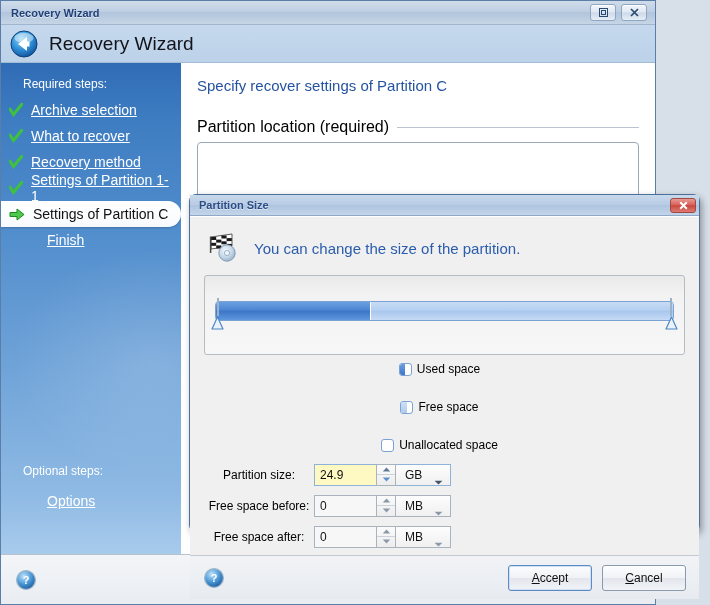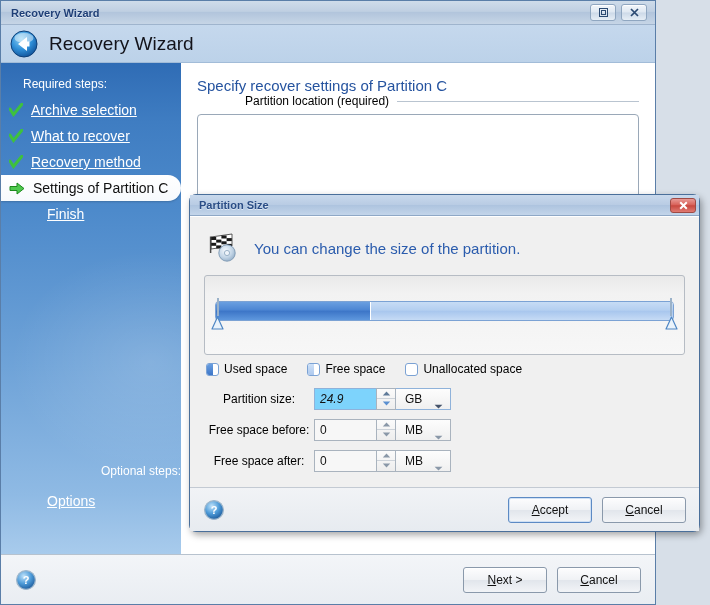--- a/index.html
+++ b/index.html
@@ -91,33 +91,33 @@
     border-radius:0 13px 13px 0;
     margin-right:0; padding-left:8px;
     box-shadow:0 1px 2px rgba(0,0,0,.18);
   }
   .side-item.current .lbl { color:#111; text-decoration:none;text-align:center; }
   .tick { width:14px; height:14px; flex:0 0 14px; }
   .arrowico { width:16px; height:15px; flex:0 0 16px; }
   .side-item.plain { padding-left:30px; }
   .side-item.plain .lbl { margin-left:16px; }
 
-  #optional-block { position:absolute; left:0; bottom:40px; width:100%;text-align:right; }
+  #optional-block { position:absolute; left:0; bottom:40px; width:100%; }
   #optional-block .side-heading { padding-bottom:10px; }
 
   
   #main {
     flex:1 1 auto; background:#ffffff; position:relative;
     padding:14px 16px 0 16px; overflow:hidden;
   }
   #page-title {
-    font-size:15px; color:#25539f; margin:0 0 0 0; font-weight:normal;
+    font-size:15px; color:#25539f; margin:0 0 24px 0; font-weight:normal;
   }
   .grouplabel-row { display:flex; align-items:center; gap:8px; margin-bottom:6px; }
-  .grouplabel { font-size:12px; color:#000; white-space:nowrap;margin-left:48px; }
+  .grouplabel { font-size:16px; color:#000; white-space:nowrap; }
   .grouprule { flex:1 1 auto; height:1px; background:#b9c4d0; }
   #partition-panel {
     border:1px solid #9aa8b8; border-radius:4px;
     height:360px; background:#fff;
   }
 
   
   #footer {
     height:50px; flex:0 0 50px;
     background:linear-gradient(to bottom,#f3f5f8 0%,#e9edf2 100%);
@@ -187,21 +187,21 @@
     background:linear-gradient(to bottom,#6a9fe0 0%,#4e87d4 42%,#3d76c8 52%,#5e97dd 100%);
     border-right:1px solid #fff;
   }
   #sbar .free {
     background:linear-gradient(to bottom,#c7dcf5 0%,#b4cff0 45%,#a9c7ee 53%,#c6dbf5 100%);
     flex:1 1 auto;
   }
   .handle { position:absolute; top:22px; width:13px; height:34px; }
 
   
-  #legend { display:flex; align-items:center; gap:8px; margin:6px 0 10px 2px; }
+  #legend { display:flex; align-items:center; gap:24px; margin:6px 0 10px 2px;flex-direction:column; }
   .leg { display:flex; align-items:center; gap:5px; margin-right:12px; }
   .swatch {
     width:13px; height:13px; border:1px solid #7ba2d4; border-radius:3px;
     background:#fff; position:relative; overflow:hidden;
   }
   .swatch.used:after {
     content:""; position:absolute; left:0; top:0; bottom:0; width:50%;
     background:linear-gradient(to bottom,#6a9fe0,#3d76c8);
   }
   .swatch.free:after {
@@ -211,21 +211,21 @@
   .leg .lt { font-size:12px; color:#000; }
 
   
   .frow { display:flex; align-items:center; height:25px; margin-bottom:6px;text-align:center; }
   .frow .cap { width:110px; font-size:12px; color:#000; }
   .spin {
     width:62px; height:22px; border:1px solid #a9b3be; border-right:none;
     background:#f7f7f7; display:flex; align-items:center;
     padding-left:5px; font-size:12px; color:#111;
   }
-  .frow.active .spin { background:#7dd3fc; border-color:#8fb2da;font-style:italic; }
+  .frow.active .spin { background:#fef9c3; border-color:#8fb2da; }
   .arrows {
     width:20px; height:22px; border:1px solid #a9b3be;
     background:linear-gradient(to bottom,#fbfbfb,#ededed);
     display:flex; flex-direction:column;
   }
   .arrows .a {
     flex:1 1 50%; display:flex; align-items:center; justify-content:center;
     border-bottom:1px solid #ccd2d9;
   }
   .arrows .a:last-child { border-bottom:none; }
@@ -308,20 +308,26 @@
         <span class="lbl">What to recover</span>
       </div>
 
       <div class="side-item done">
         <svg class="tick" viewBox="0 0 14 14">
           <path d="M1 6 L4.5 11.5 L13 1" stroke="#3ec13e" stroke-width="3" fill="none" stroke-linecap="round"></path>
         </svg>
         <span class="lbl">Recovery method</span>
       </div>
 
+      <div class="side-item done">
+        <svg class="tick" viewBox="0 0 14 14">
+          <path d="M1 6 L4.5 11.5 L13 1" stroke="#3ec13e" stroke-width="3" fill="none" stroke-linecap="round"></path>
+        </svg>
+        <span class="lbl">Settings of Partition 1-1</span>
+      </div>
 
       <div class="side-item current">
         <svg class="arrowico" viewBox="0 0 16 15">
           <path d="M1 5.5 L8 5.5 L8 2 L15 7.5 L8 13 L8 9.5 L1 9.5 Z" fill="#4ec94e" stroke="#1d8a1d" stroke-width="1"></path>
         </svg>
         <span class="lbl">Settings of Partition C</span>
       </div>
 
       <div class="side-item plain">
         <span class="lbl">Finish</span>

